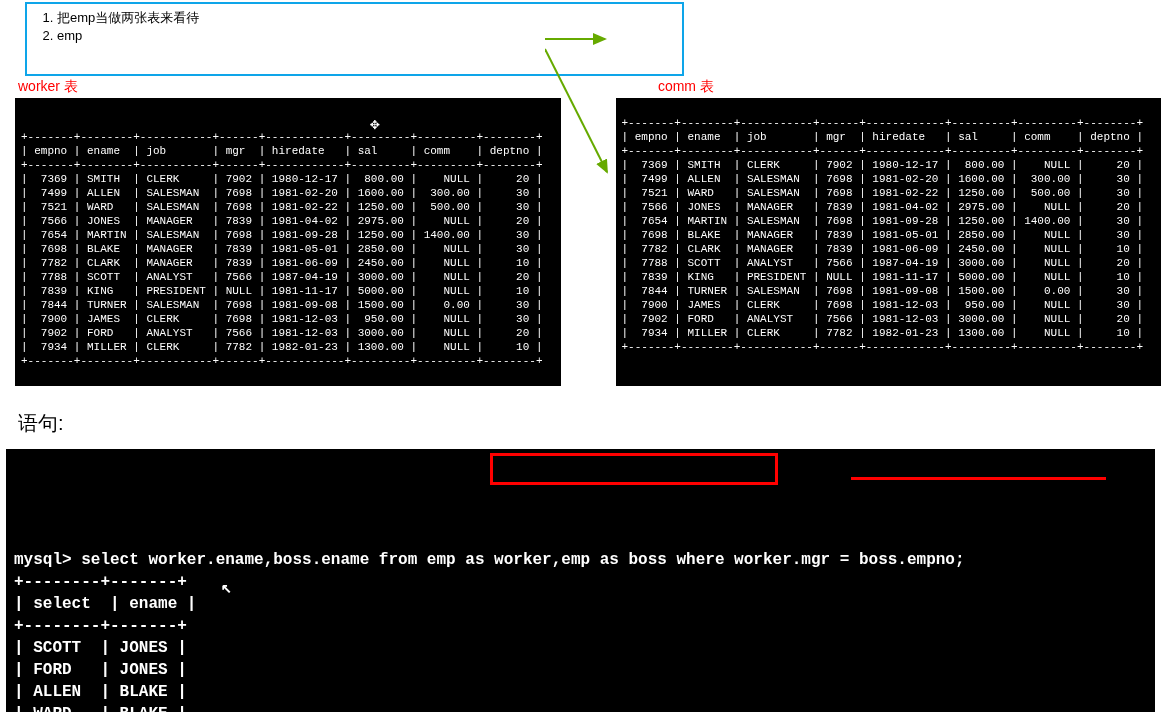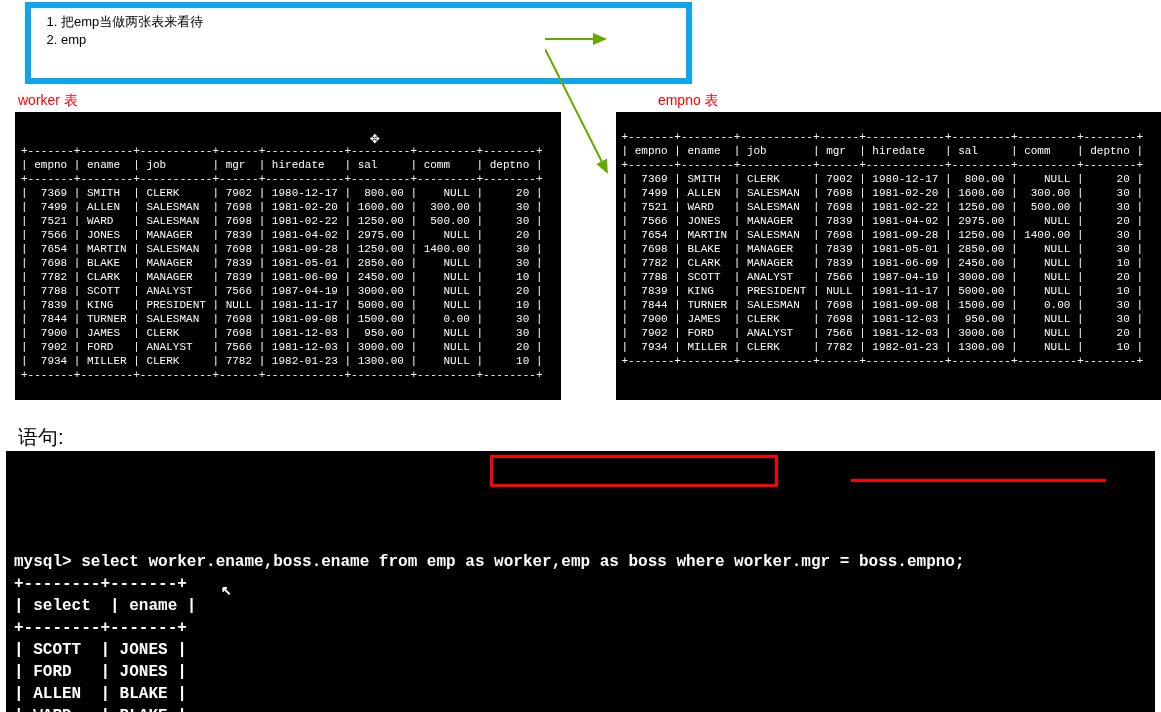--- a/index.html
+++ b/index.html
@@ -1,47 +1,47 @@
 <!DOCTYPE html>
 <html><head>
 <meta charset="utf-8">
 <style>
   body{margin:0;padding:0;font-family:sans-serif;background:#fff;width:1161px}
-  .top-box{border:6px solid #0ea5e9;width:633px;margin:2px 0 0 25px;padding:4px 10px 30px 12px;font-size:13px}
+  .top-box{border:2px solid #0ea5e9;width:633px;margin:2px 0 0 25px;padding:4px 10px 30px 12px;font-size:13px}
   .top-box ol{margin:0;padding-left:18px}
   .top-box li{margin:1px 0}
-  .labels{display:flex;margin:8px 0 2px 0}
+  .labels{display:flex;margin:2px 0 2px 0}
   .label{color:#f00;font-size:14px}
   .label.worker{margin-left:18px}
   .label.boss{margin-left:580px}
   .tables{display:flex}
   .term{background:#000;color:#fff;font-family:Consolas,'Courier New',monospace;font-size:11px;line-height:14px;white-space:pre;padding:4px 6px}
   .worker-t{margin-left:15px;width:540px;position:relative}
   .boss-t{margin-left:55px;width:540px}
   svg.arrows{position:absolute;top:-6px;left:545px;width:80px;height:200px;pointer-events:none}
   .cursor1{position:absolute;top:20px;left:355px;color:#fff;font-size:16px}
-  .section-label{font-size:20px;margin:24px 0 0 18px}
+  .section-label{font-size:20px;margin:24px 0 12px 18px}
   .sql-term{background:#000;color:#fff;font-family:Consolas,'Courier New',monospace;font-size:16px;font-weight:bold;white-space:pre;padding:12px 8px 6px 8px;margin:0 6px 0 6px;position:relative;line-height:22px}
   .red-box{border:3px solid #f00;position:absolute;top:4px;left:484px;width:282px;height:26px}
   .red-line{border-bottom:3px solid #f00;position:absolute;top:28px;left:845px;width:255px}
   .cursor2{position:absolute;top:128px;left:215px;color:#fff;font-size:18px}
 </style>
 </head>
 <body>
 
 <div class="top-box">
   <ol>
     <li>把emp当做两张表来看待</li>
     <li>emp</li>
   </ol>
 </div>
 
 <div class="labels">
   <span class="label worker">worker 表</span>
-  <span class="label boss">empno 表</span>
+  <span class="label boss">comm 表</span>
 </div>
 
 <div class="tables">
   <div class="term worker-t">
     <span class="cursor1">✥</span>
 <span>+-------+--------+-----------+------+------------+---------+---------+--------+</span>
 <span>| empno | ename  | job       | mgr  | hiredate   | sal     | comm    | deptno |</span>
 <span>+-------+--------+-----------+------+------------+---------+---------+--------+</span>
 <div id="worker-rows">|  7369 | SMITH  | CLERK     | 7902 | 1980-12-17 |  800.00 |    NULL |     20 |
 |  7499 | ALLEN  | SALESMAN  | 7698 | 1981-02-20 | 1600.00 |  300.00 |     30 |

